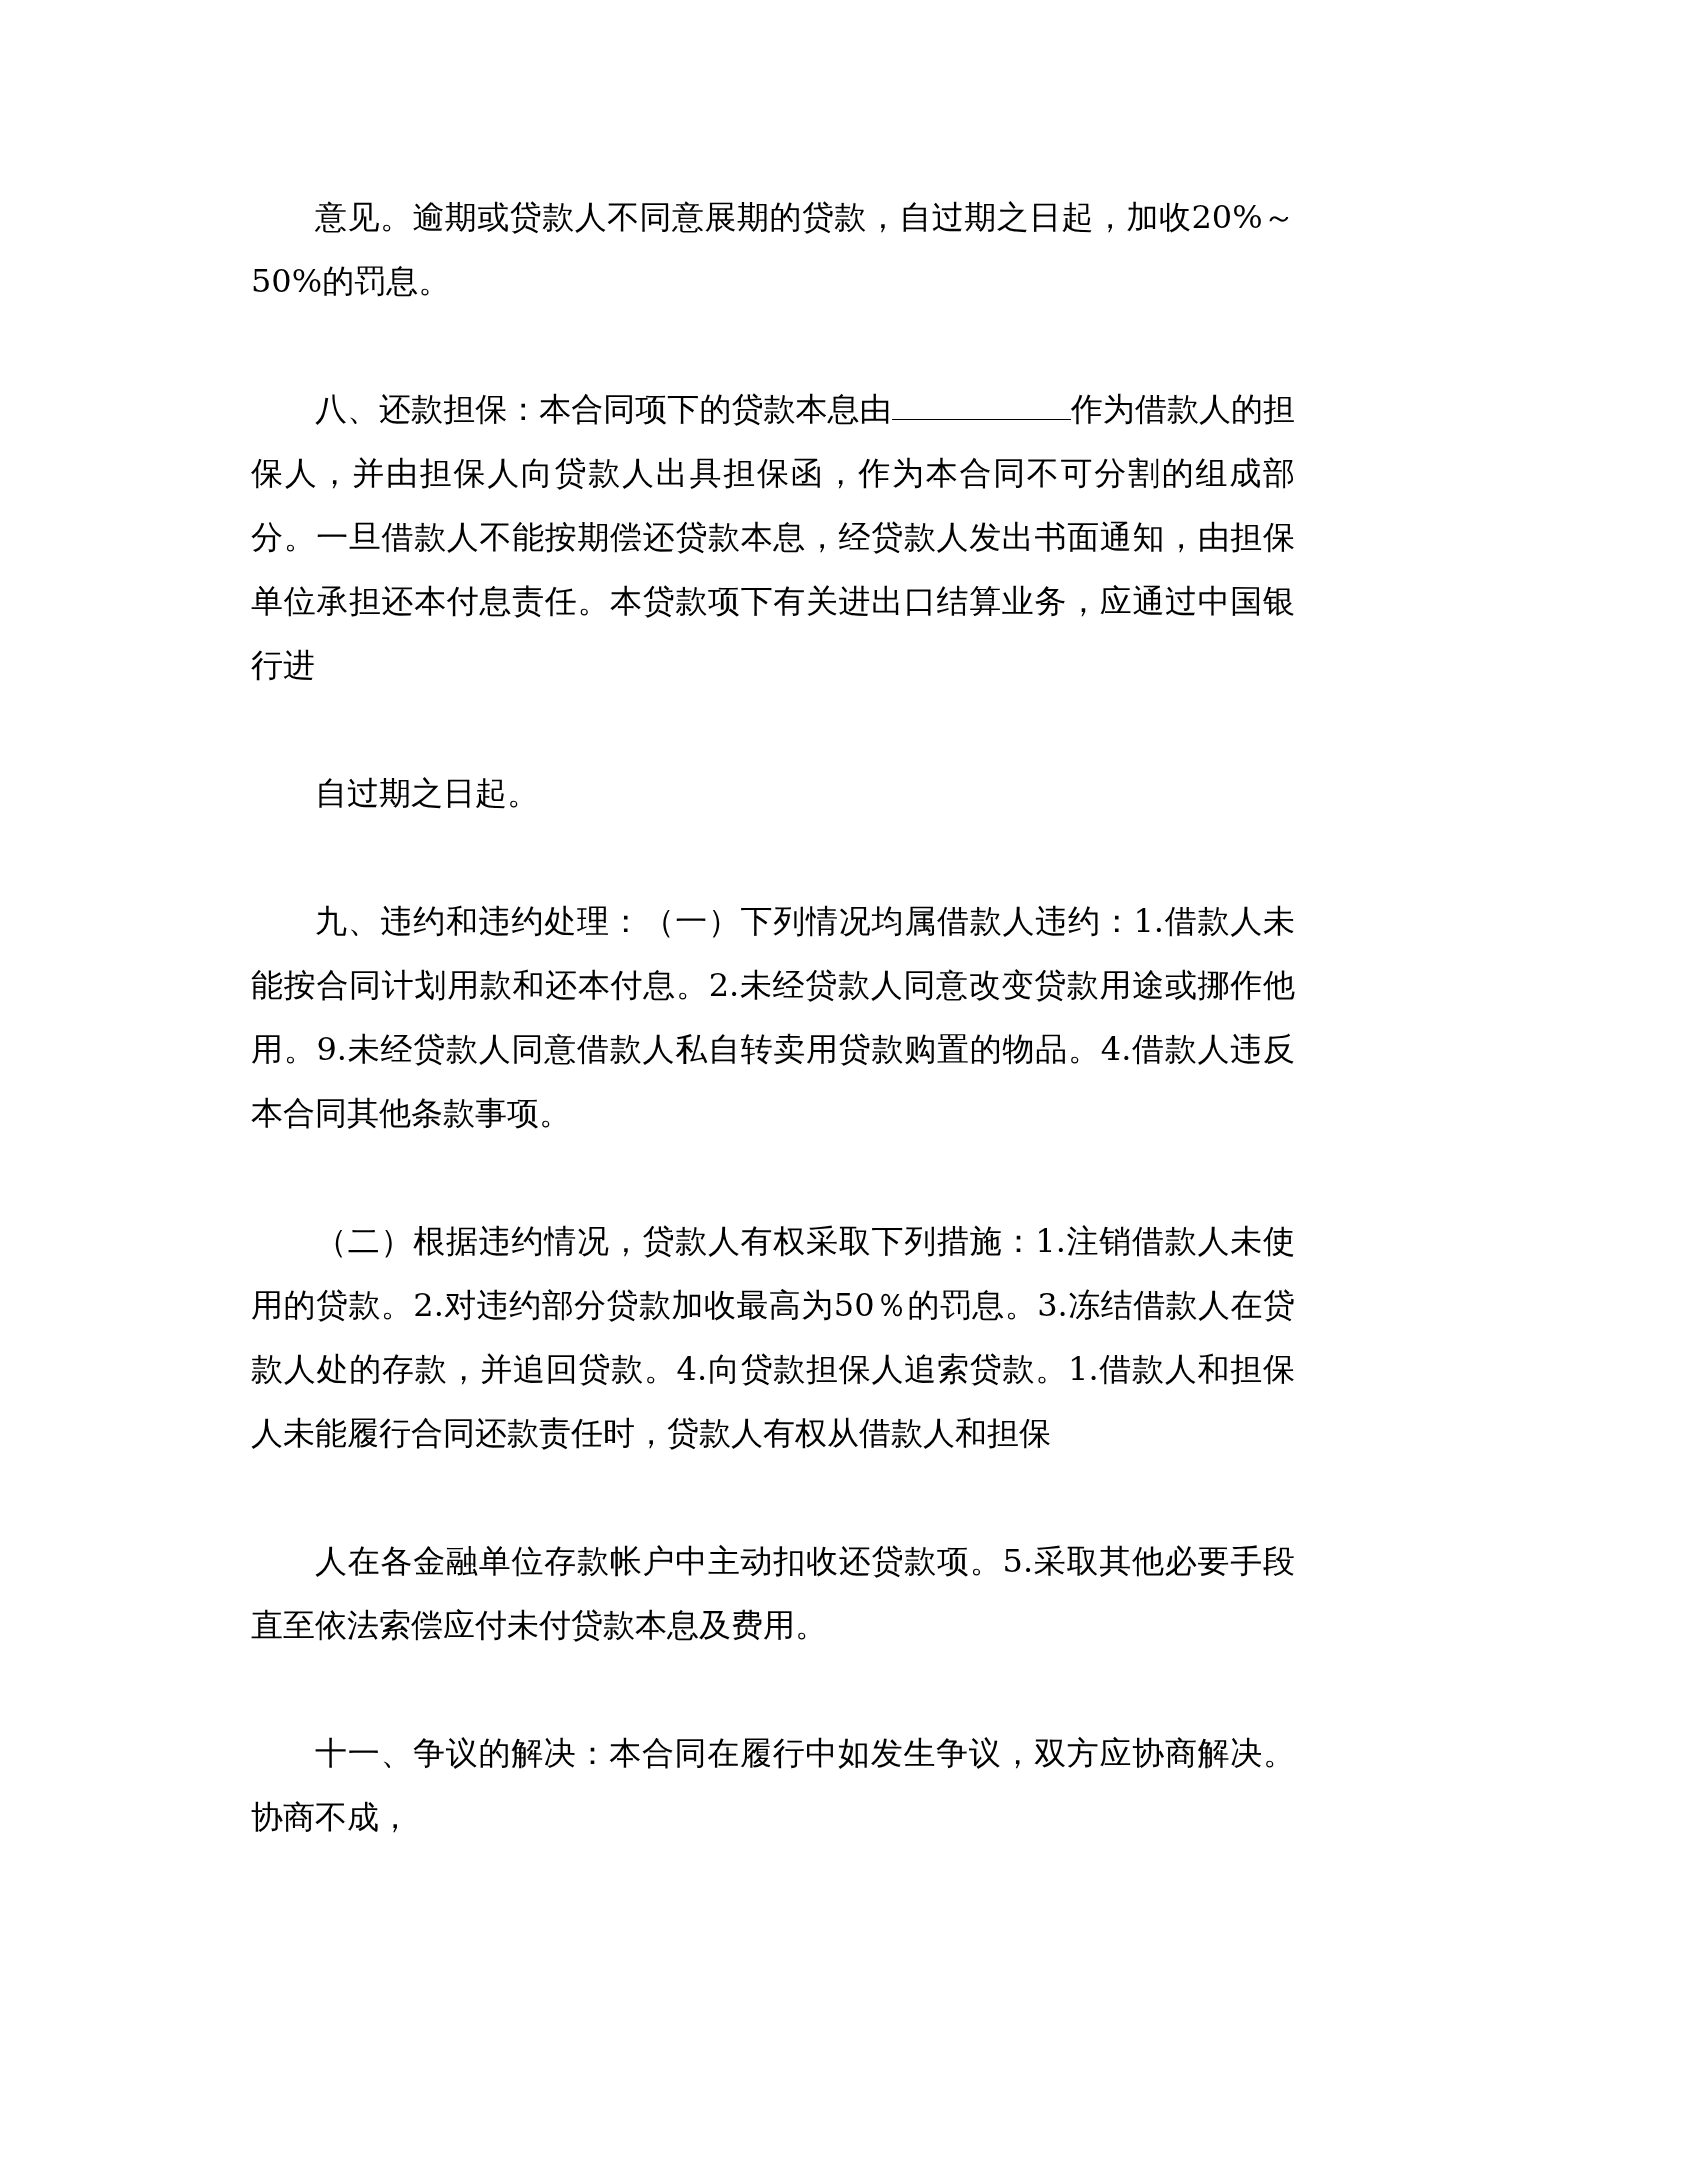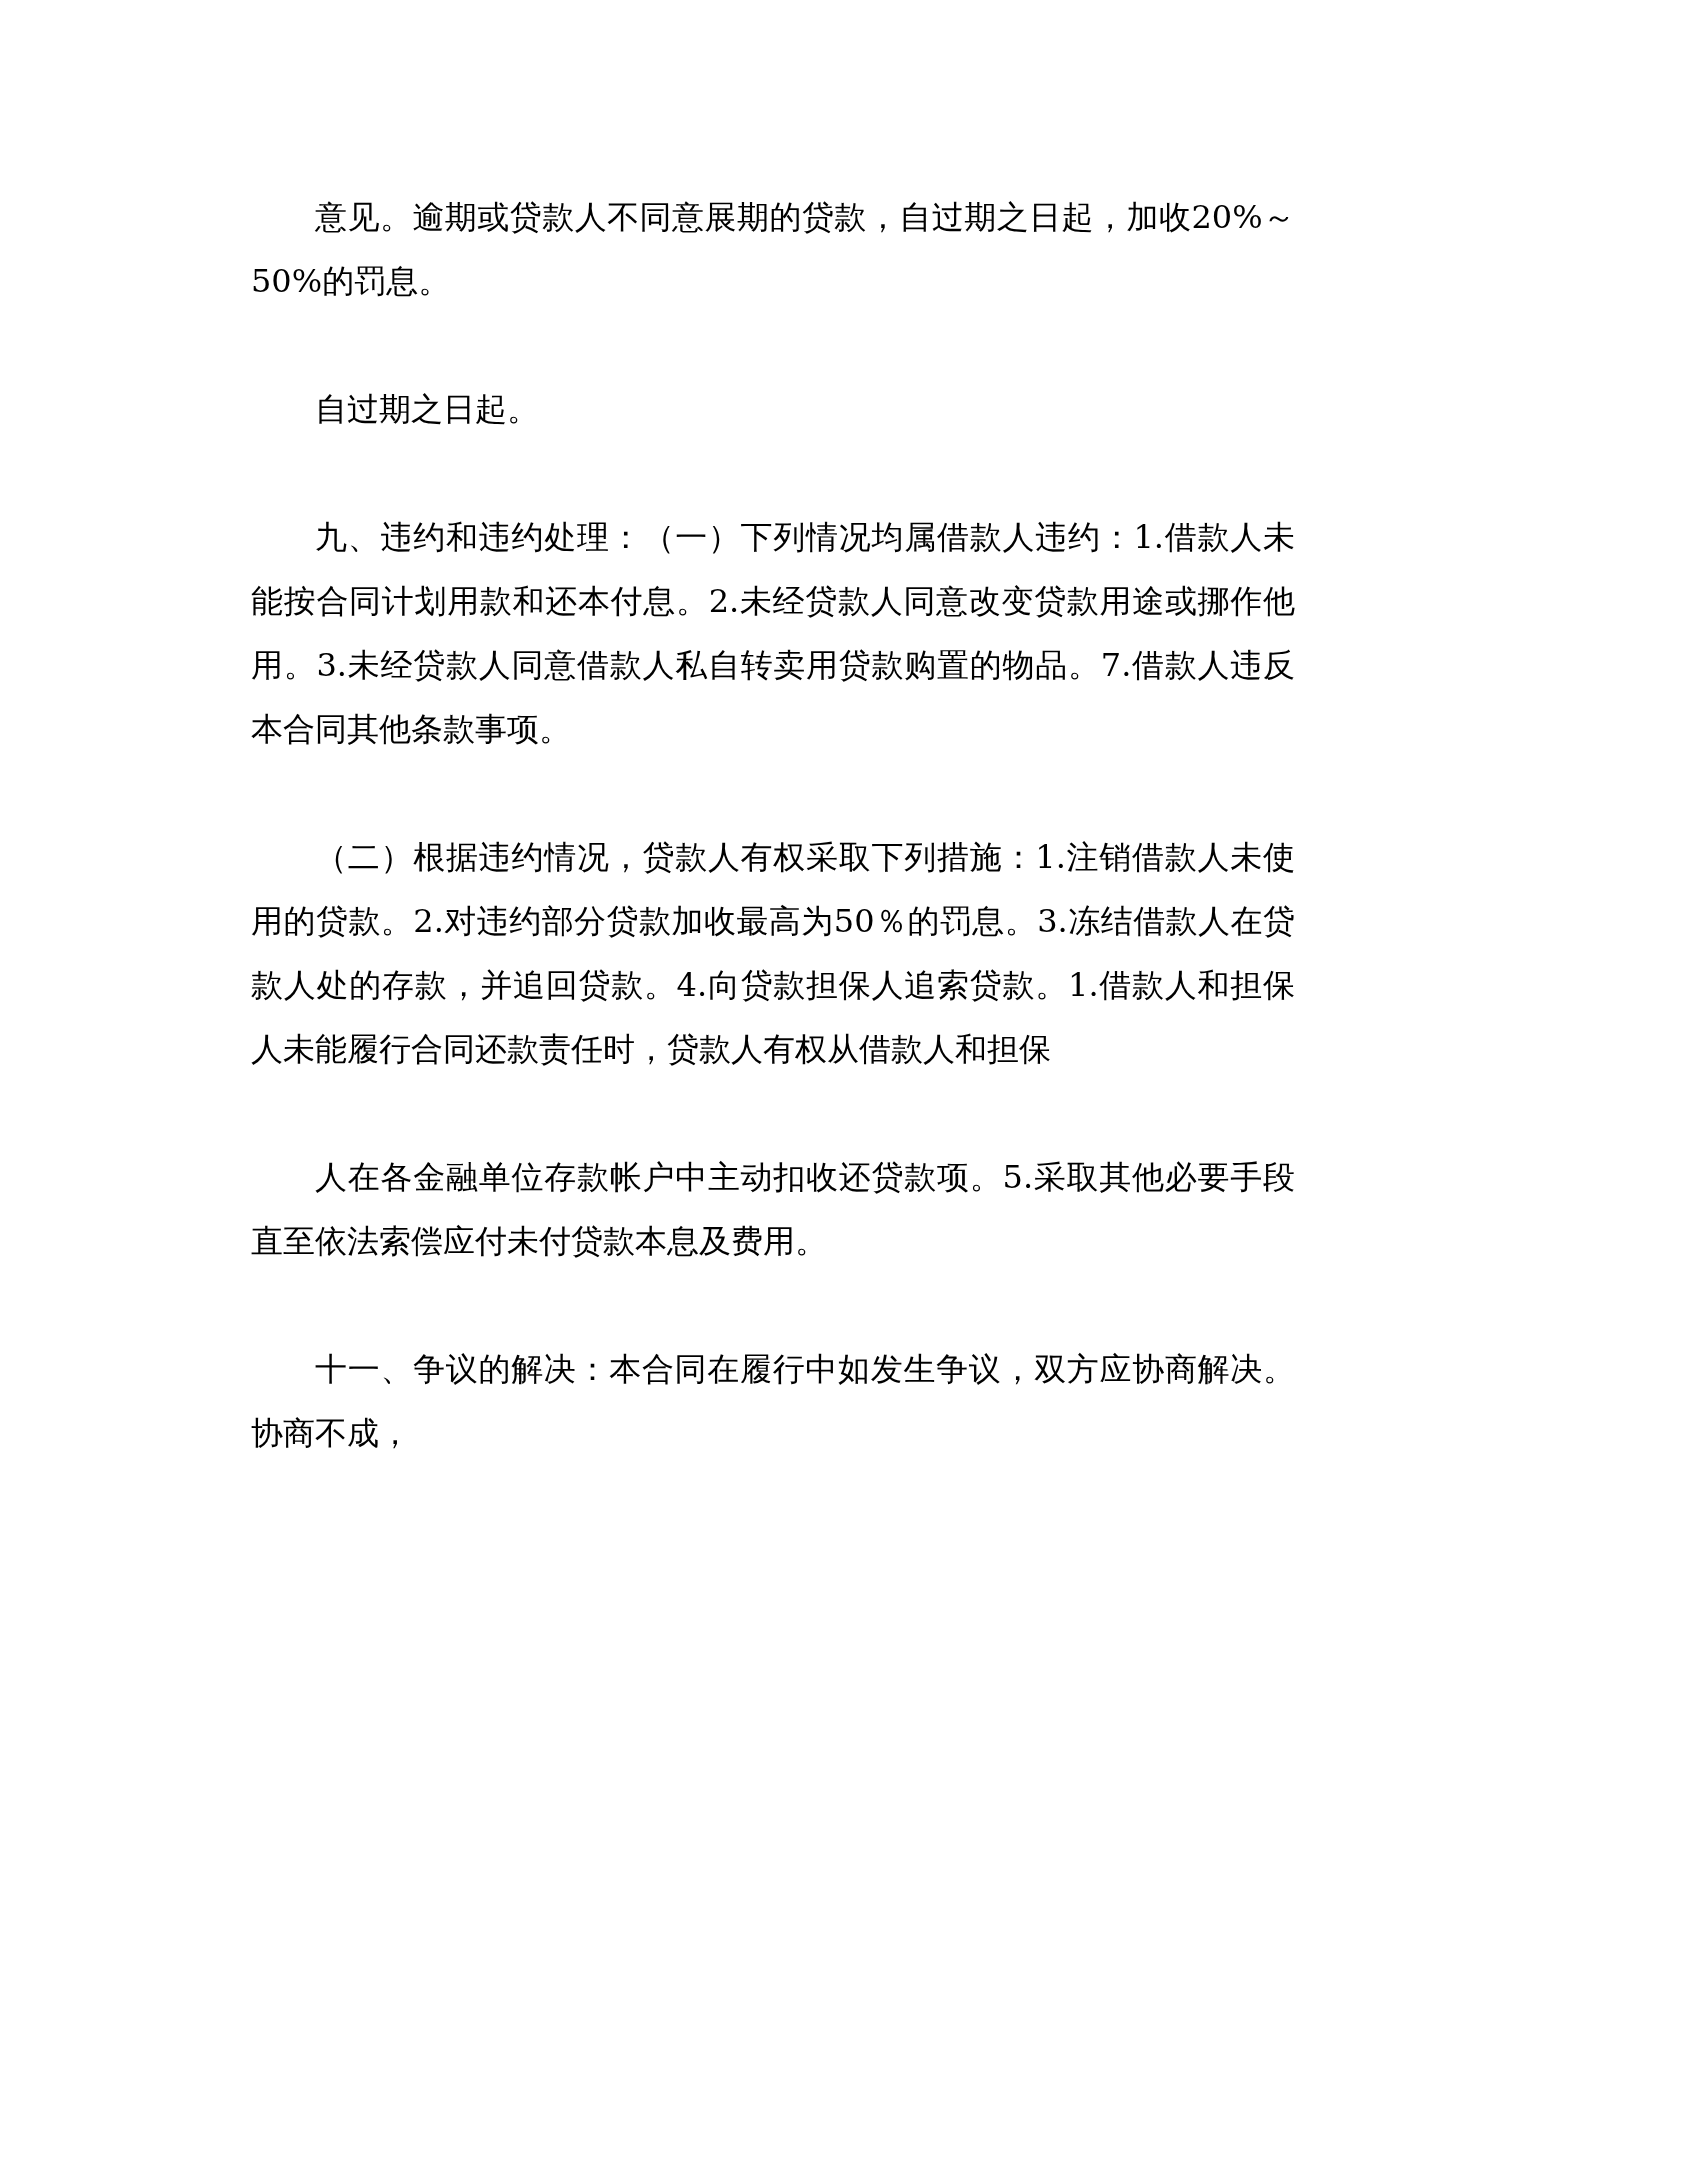--- a/index.html
+++ b/index.html
@@ -30,19 +30,20 @@
     display: inline-block;
     width: 5.6em;
     border-bottom: 1.8px solid #000000;
   }
 </style>
 </head>
 <body>
 
 <div class="page">
   <p>意见。逾期或贷款人不同意展期的贷款，自过期之日起，加收20%～50%的罚息。</p>
+  <p><span>八、还款担保：本合同项下的贷款本息由</span><span class="blank"></span><span>作为借款人的担保人，并由担保人向贷款人出具担保函，作为本合同不可分割的组成部分。一旦借款人不能按期偿还贷款本息，经贷款人发出书面通知，由担保单位承担还本付息责任。本贷款项下有关进出口结算业务，应通过中国银行进</span></p>
   <p>自过期之日起。</p>
-  <p>九、违约和违约处理：（一）下列情况均属借款人违约：1.借款人未能按合同计划用款和还本付息。2.未经贷款人同意改变贷款用途或挪作他用。3.未经贷款人同意借款人私自转卖用贷款购置的物品。7.借款人违反本合同其他条款事项。</p>
+  <p>九、违约和违约处理：（一）下列情况均属借款人违约：1.借款人未能按合同计划用款和还本付息。2.未经贷款人同意改变贷款用途或挪作他用。9.未经贷款人同意借款人私自转卖用贷款购置的物品。4.借款人违反本合同其他条款事项。</p>
   <p>（二）根据违约情况，贷款人有权采取下列措施：1.注销借款人未使用的贷款。2.对违约部分贷款加收最高为50％的罚息。3.冻结借款人在贷款人处的存款，并追回贷款。4.向贷款担保人追索贷款。1.借款人和担保人未能履行合同还款责任时，贷款人有权从借款人和担保</p>
   <p>人在各金融单位存款帐户中主动扣收还贷款项。5.采取其他必要手段直至依法索偿应付未付贷款本息及费用。</p>
   <p>十一、争议的解决：本合同在履行中如发生争议，双方应协商解决。协商不成，</p>
 </div>
 
 
 </body></html>

